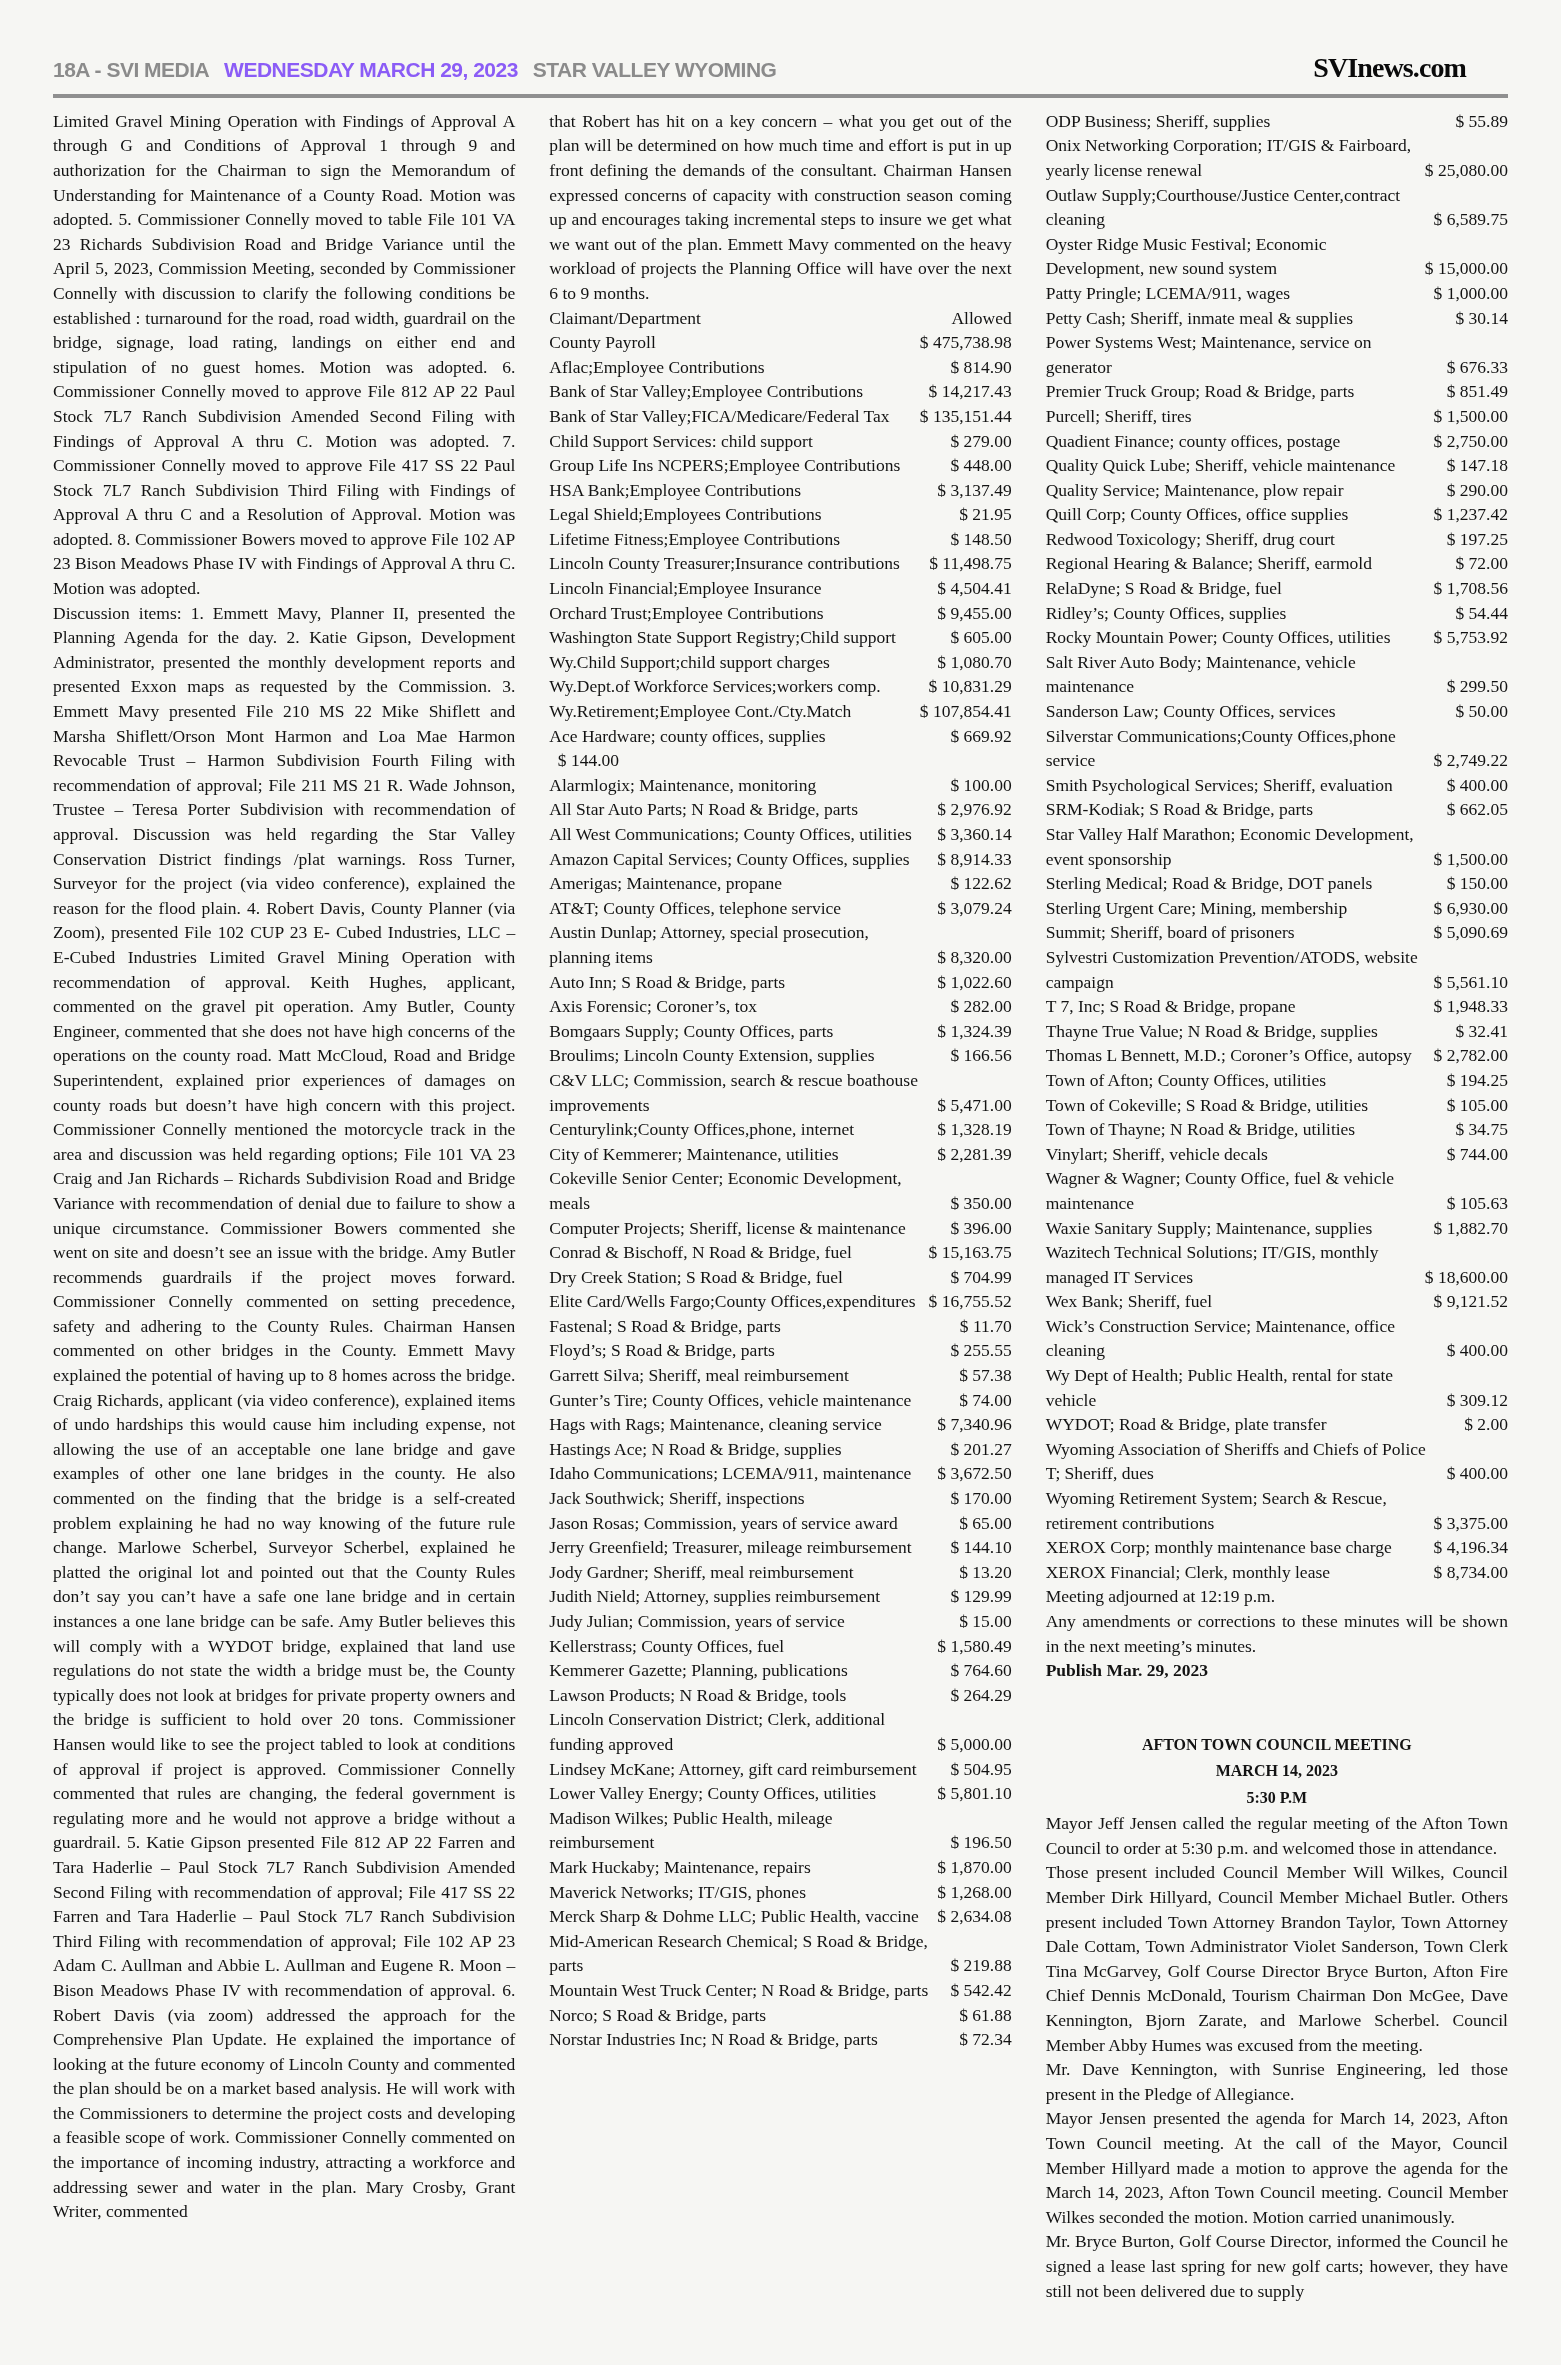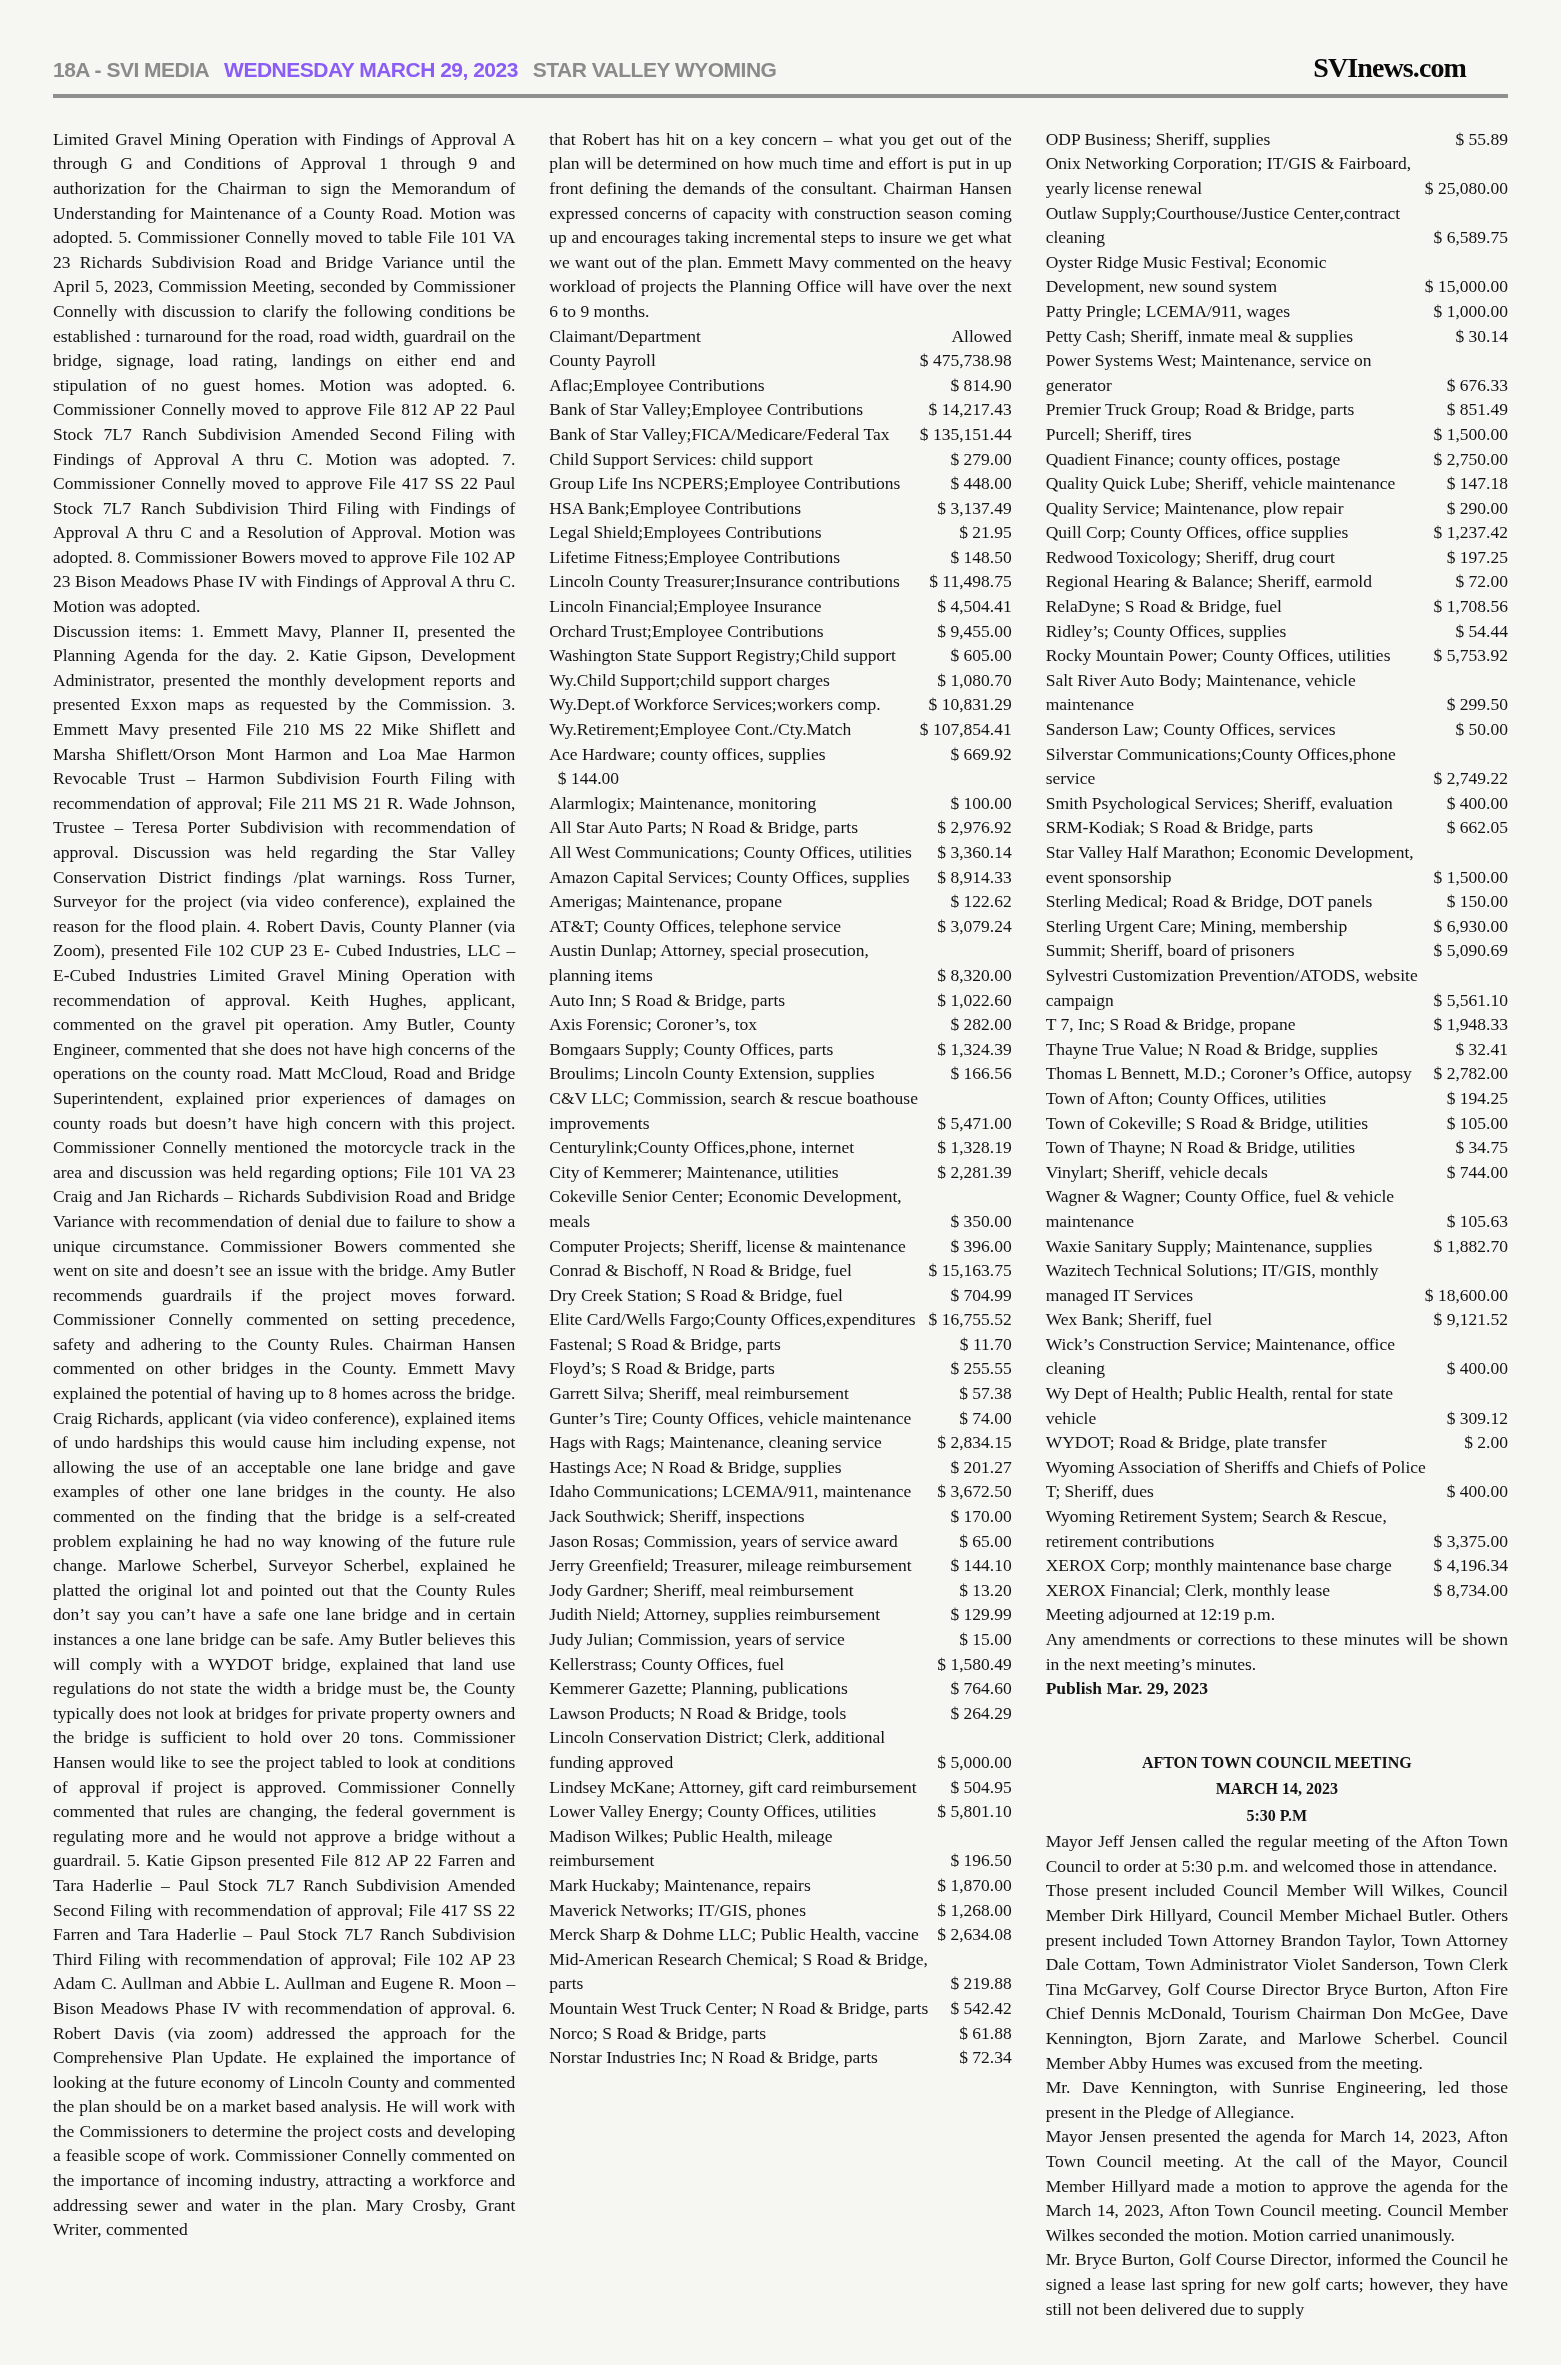--- a/index.html
+++ b/index.html
@@ -24,21 +24,21 @@
   .mast-left .seg { margin-right: 9.5px; }
   .gray-seg { color: #8b8b8b; }
   .black-seg { color: #8b5cf6; }
   .mast-right {
     font-family: "Liberation Serif", serif;
     font-weight: bold; font-size: 28px; letter-spacing: -0.9px;
     color: #0a0a0a; padding-right: 42px;
   }
   .rule { height: 4.3px; background: #8f8f8f; margin-top: 9.5px; }
   .columns {
-    margin-top: 29px;
+    margin-top: 11px;
     display: flex; gap: 34px;
   }
   .col { flex: 1 1 0; min-width: 0; }
   .col p, .para {
     margin: 0; font-size: 17.5px; line-height: 24.6px;
     text-align: justify;
   }
   .entry {
     display: flex; align-items: flex-end;
     font-size: 17.5px; line-height: 24.6px;
@@ -284,21 +284,21 @@
             <span class="amt">$ 57.38</span>
           </div>
 
           <div class="entry">
             <span class="desc">Gunter’s Tire; County Offices, vehicle maintenance</span>
             <span class="amt">$ 74.00</span>
           </div>
 
           <div class="entry">
             <span class="desc">Hags with Rags; Maintenance, cleaning service</span>
-            <span class="amt">$ 2,834.15</span>
+            <span class="amt">$ 7,340.96</span>
           </div>
 
           <div class="entry">
             <span class="desc">Hastings Ace; N Road &amp; Bridge, supplies</span>
             <span class="amt">$ 201.27</span>
           </div>
 
           <div class="entry">
             <span class="desc">Idaho Communications; LCEMA/911, maintenance</span>
             <span class="amt">$ 3,672.50</span>

